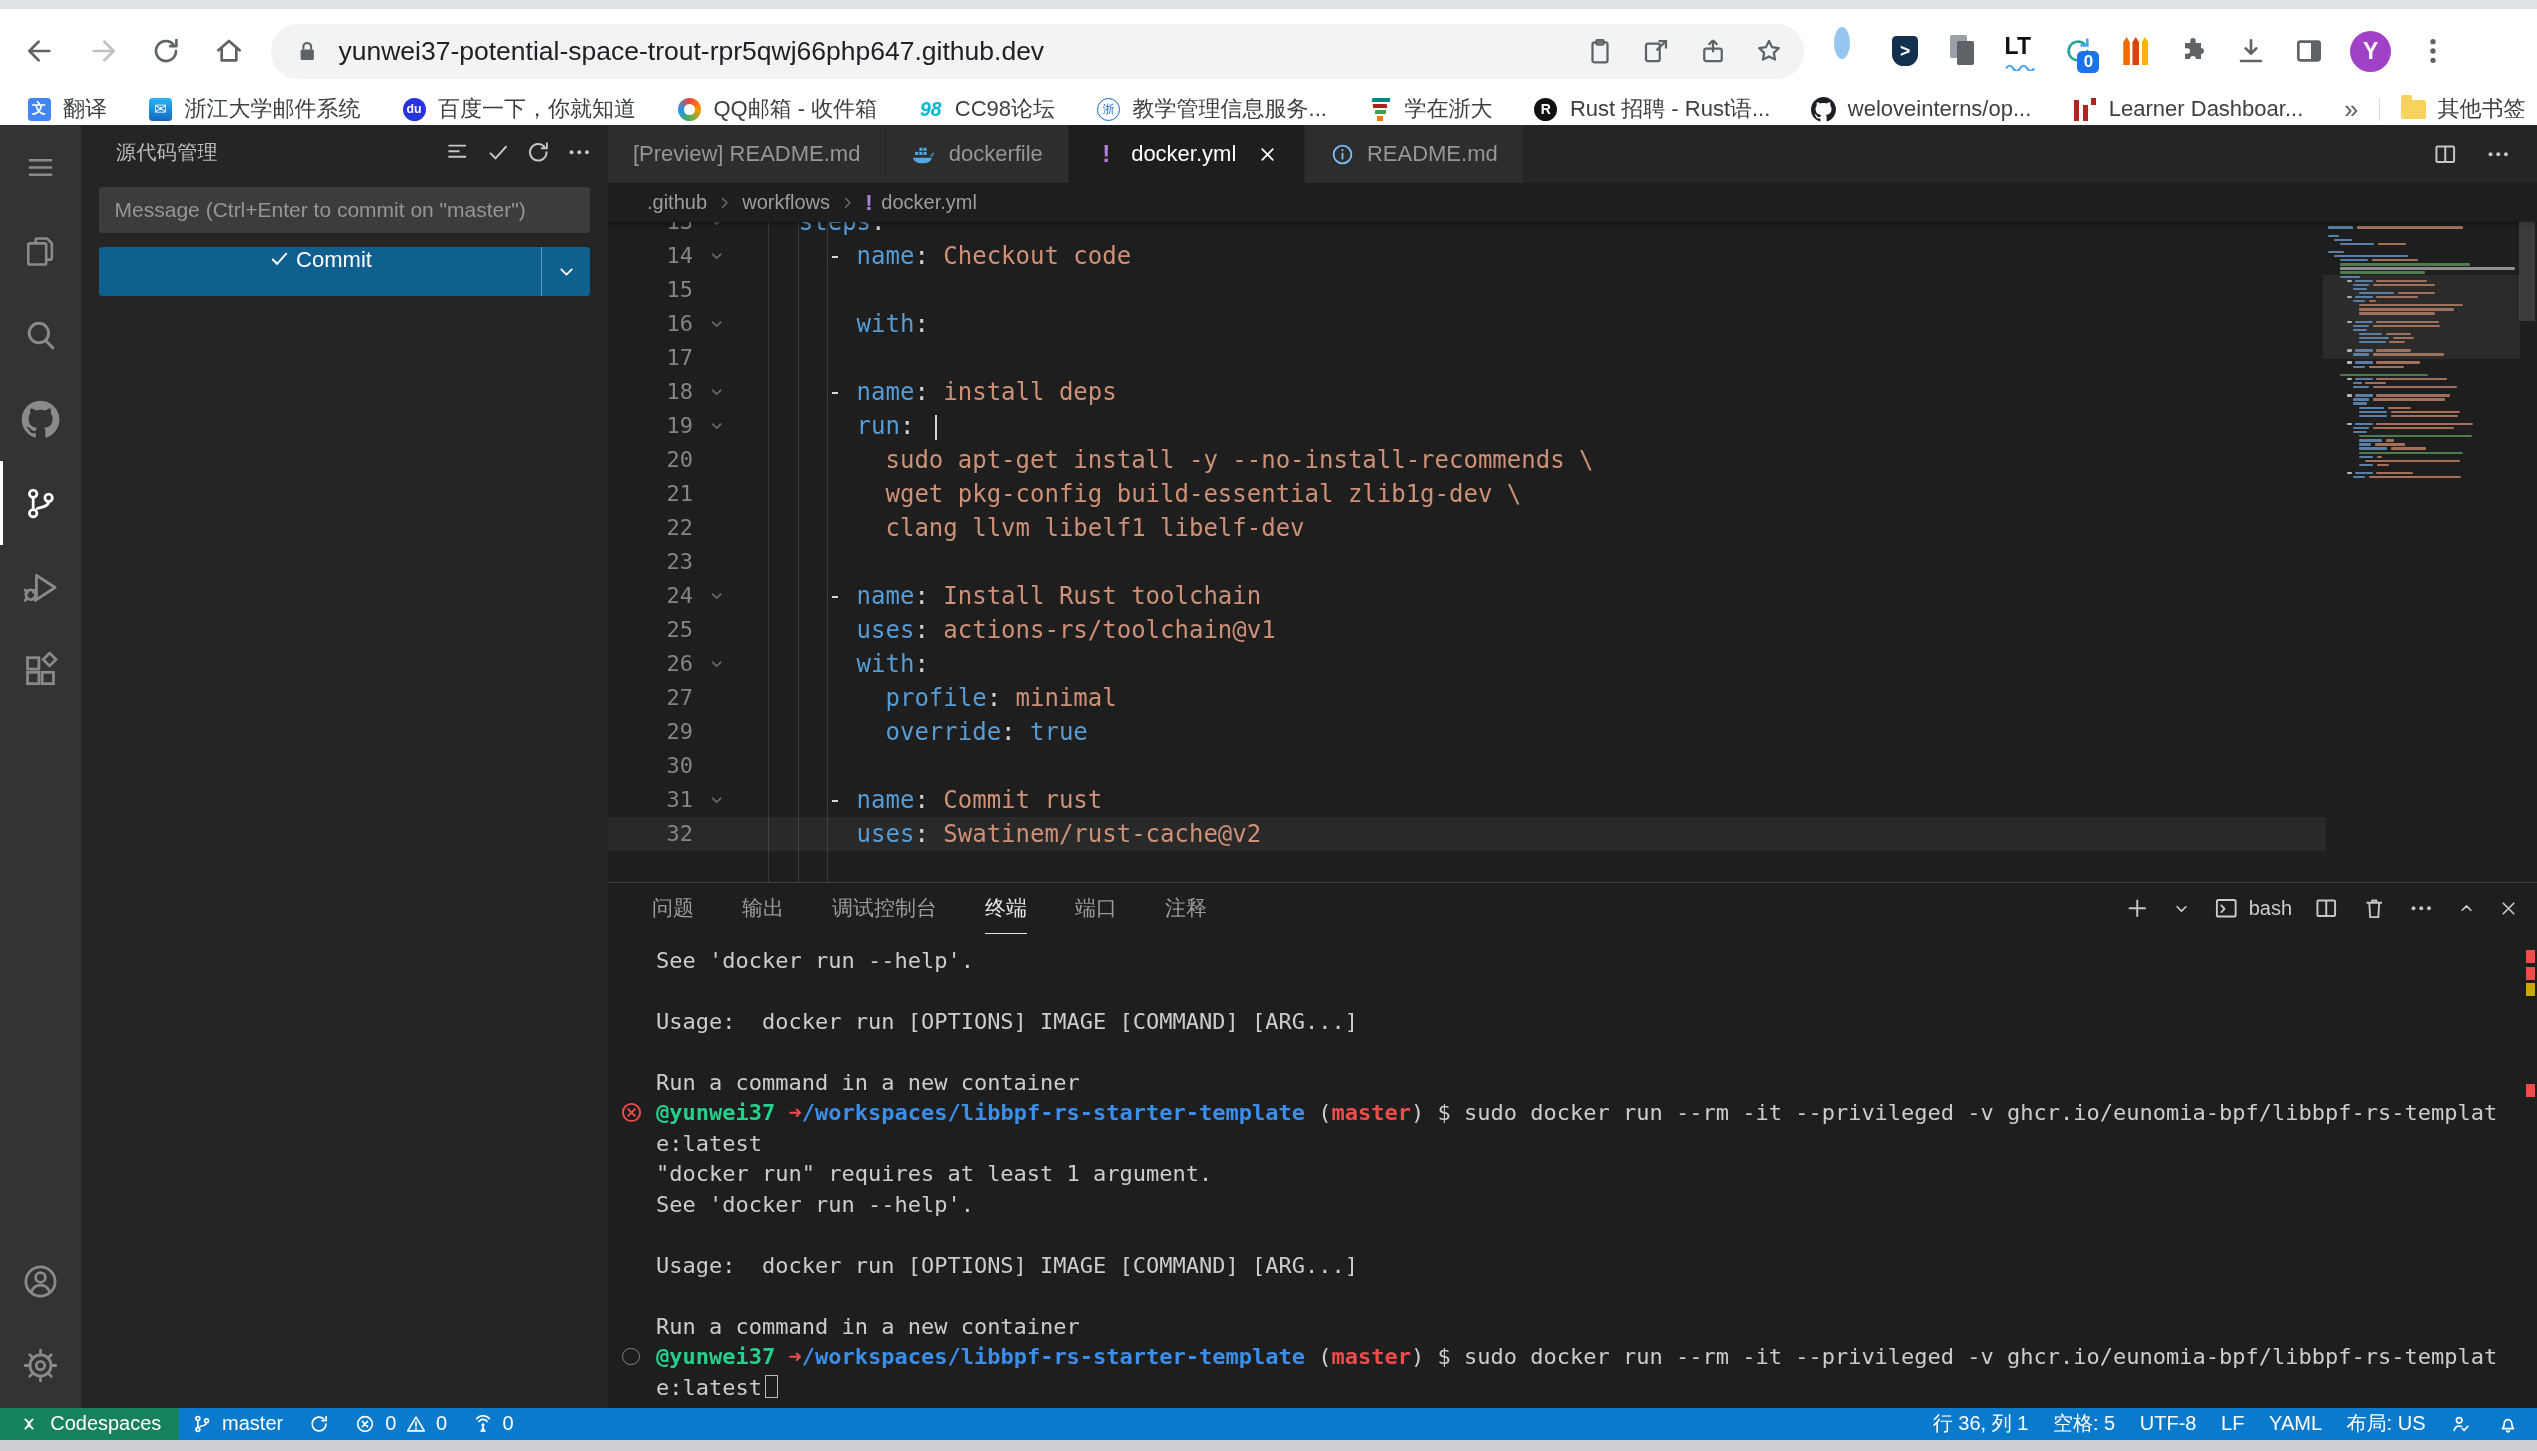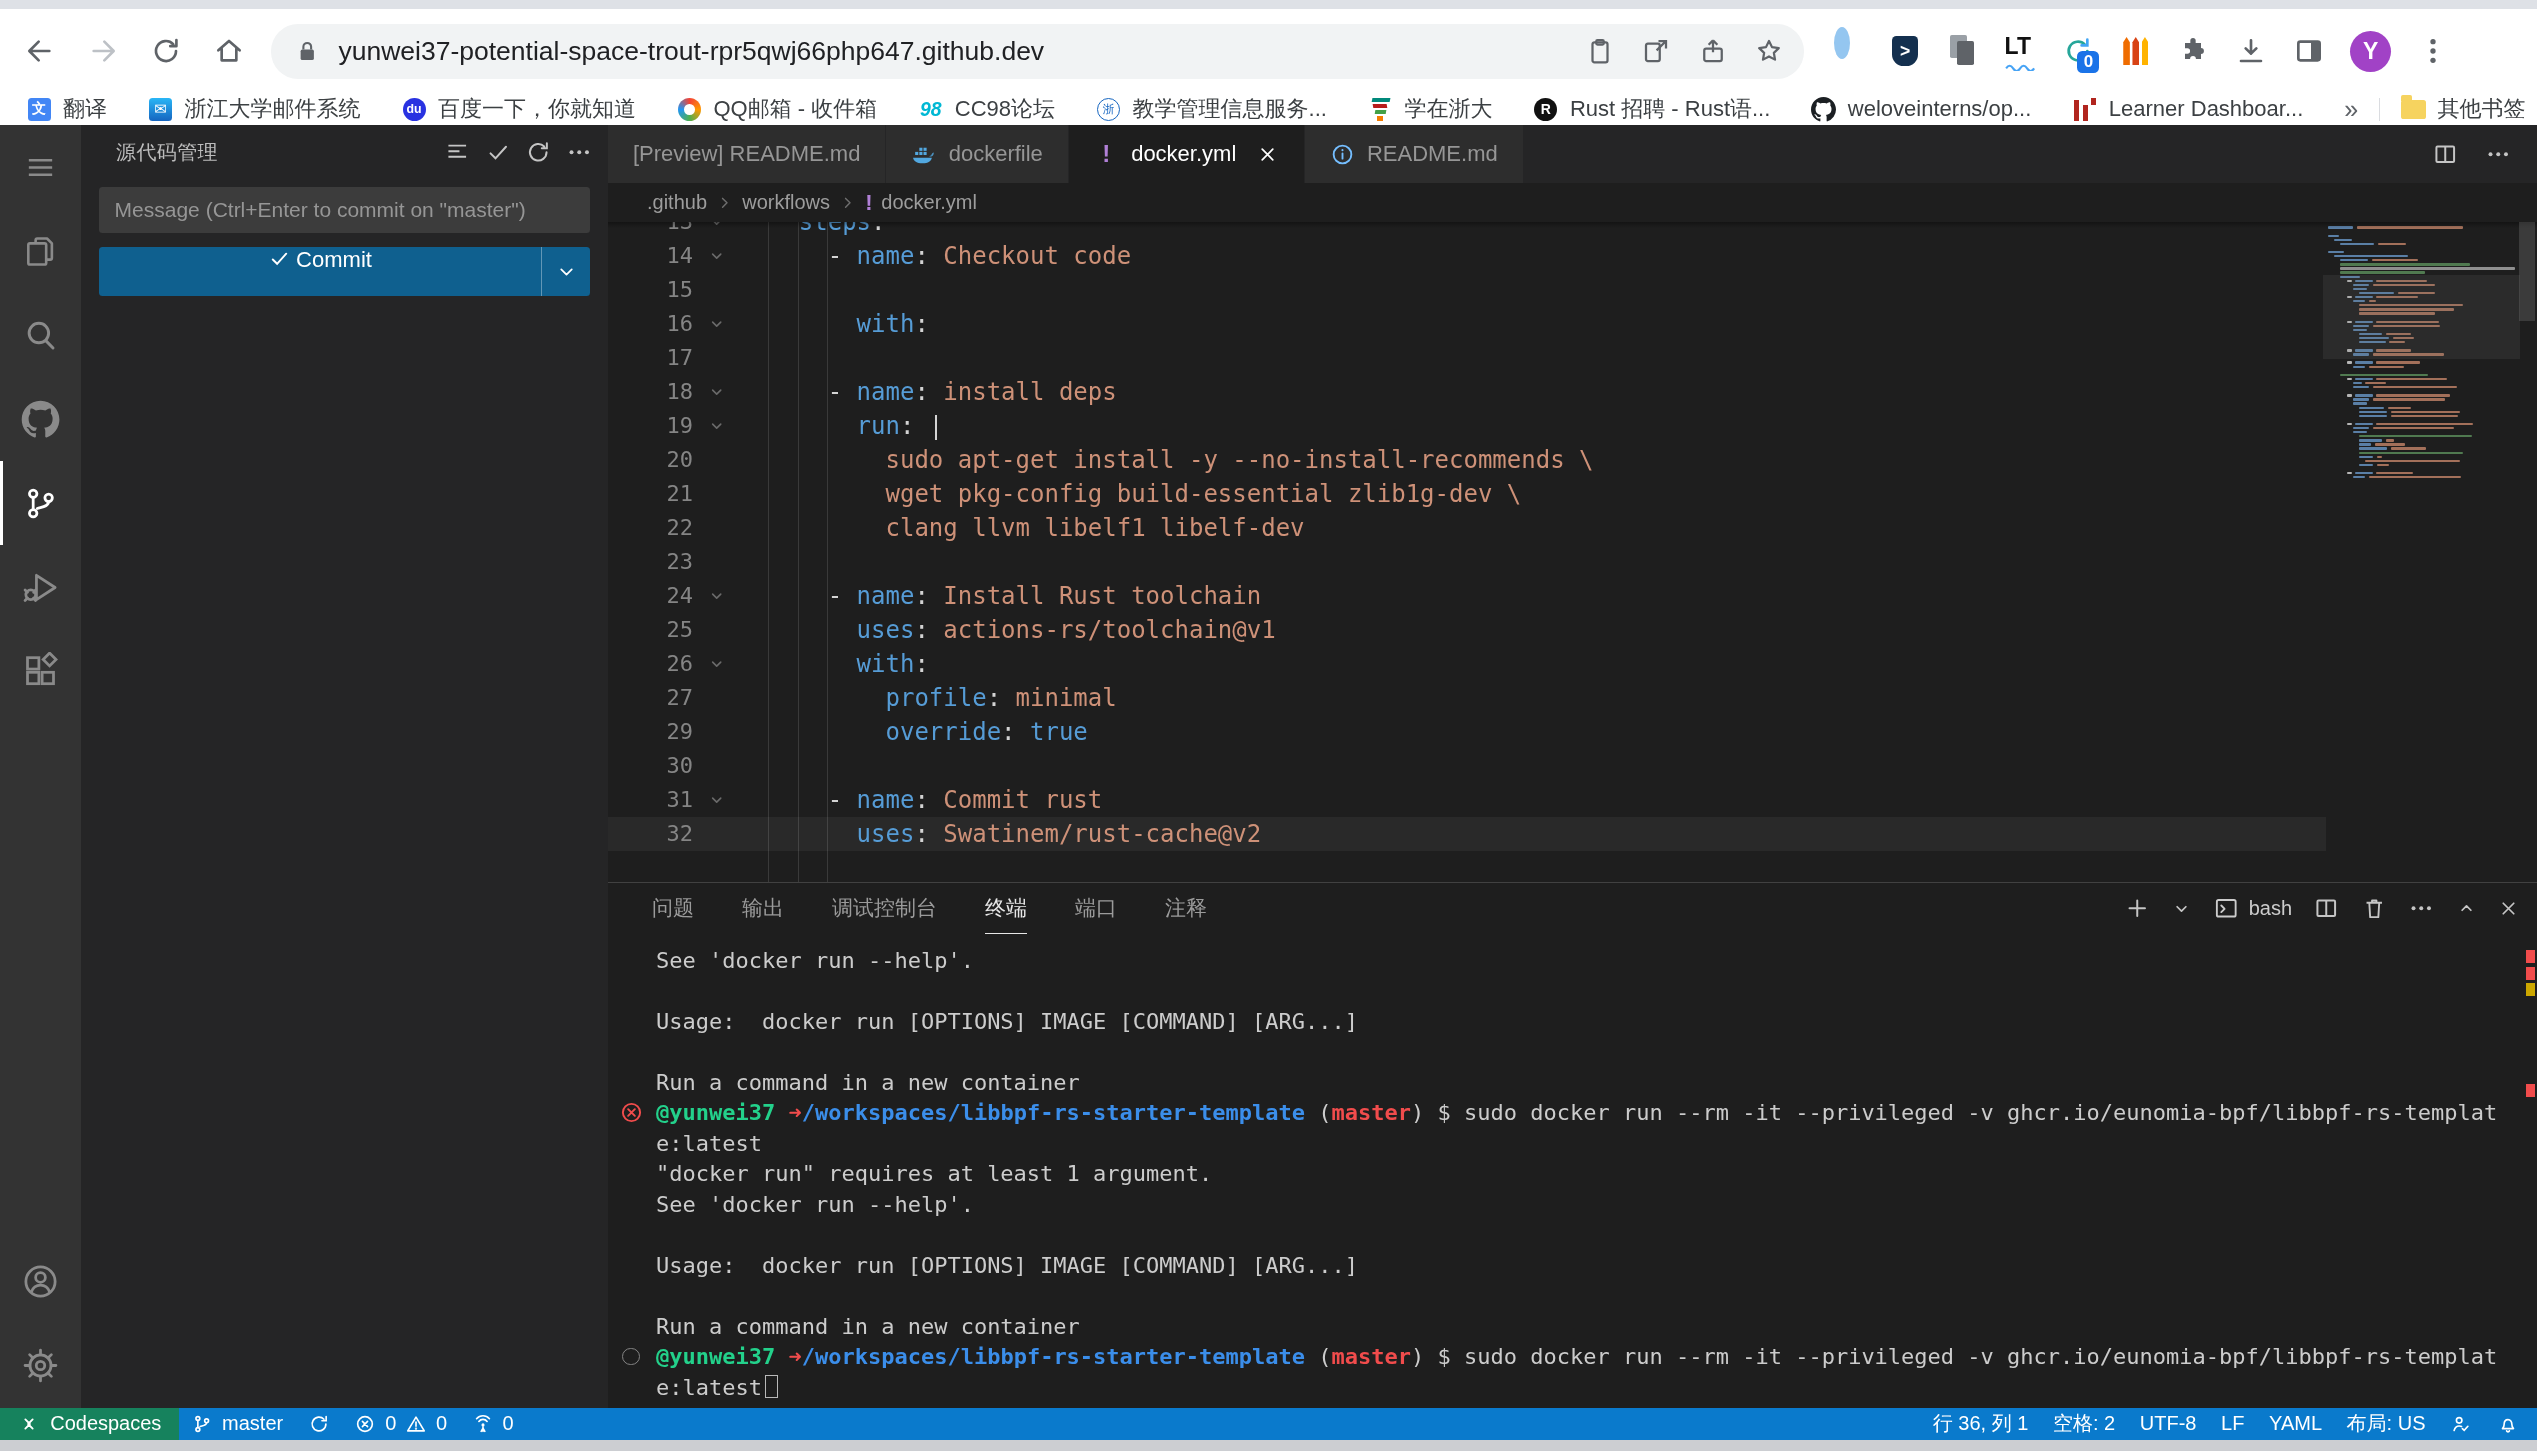--- a/index.html
+++ b/index.html
@@ -942,21 +942,21 @@
               <circle cx="12" cy="13" r="1.7" fill="currentColor" stroke="none"></circle>
               <path d="M12 15v5M10 20l2-3.4M14 20l-2-3.4"></path>
             </svg></span>
         <span>0</span>
       </div>
       <div class="sbr">
         <div class="sb-item">
             <span>行 36, 列 1</span>
           </div>
         <div class="sb-item">
-            <span>空格: 2</span>
+            <span>空格: 5</span>
           </div>
         <div class="sb-item">
             <span>UTF-8</span>
           </div>
         <div class="sb-item">
             <span>LF</span>
           </div>
         <div class="sb-item">
             <span>YAML</span>
           </div>

